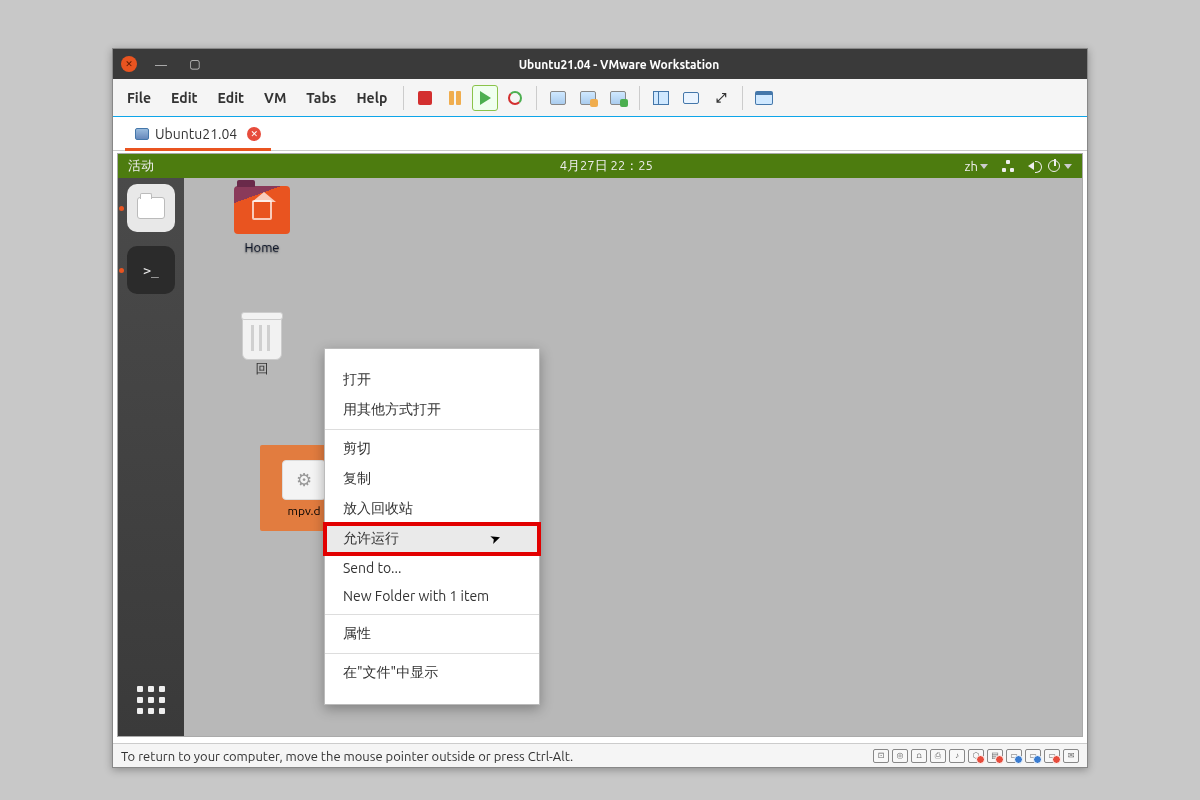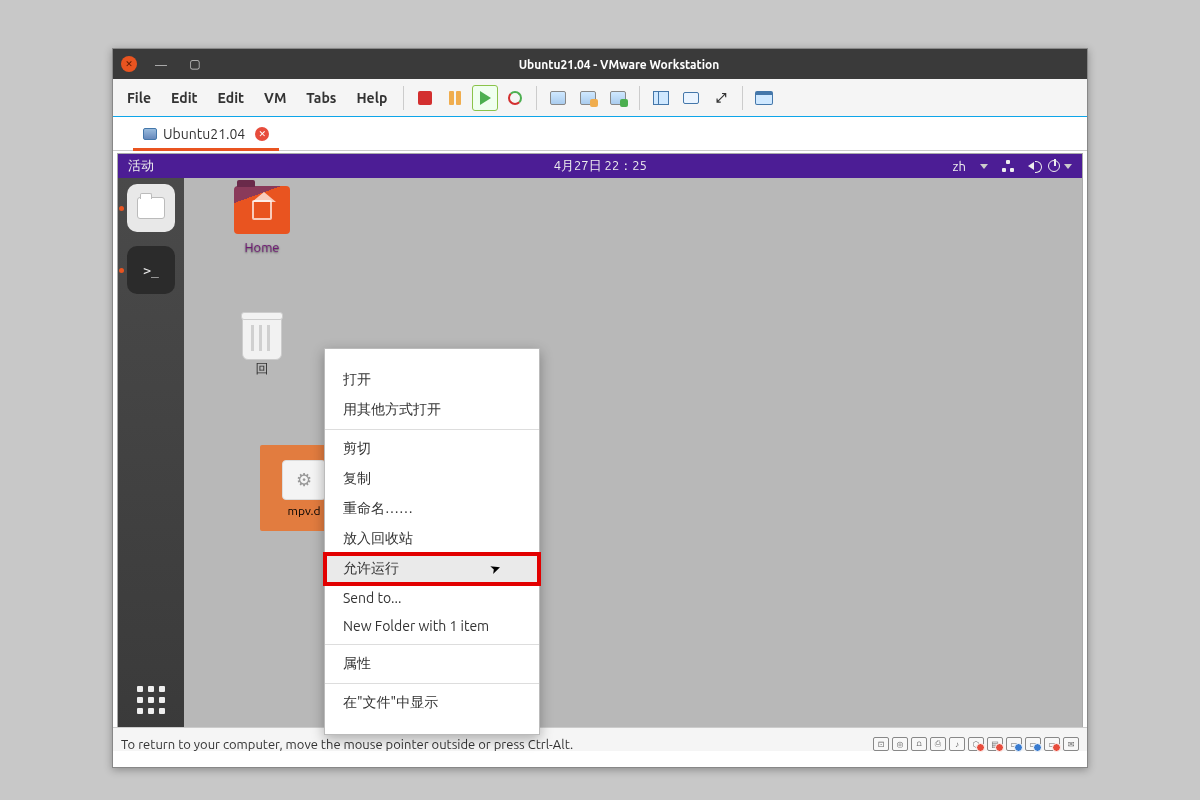--- a/index.html
+++ b/index.html
@@ -27,73 +27,73 @@
 .icon-refresh { width:14px;height:14px;border:2px solid #d32f2f;border-radius:50%;border-top-color:#4caf50;border-right-color:#4caf50;position:relative; }
 .icon-gen { width:16px;height:14px;border:1px solid #888;border-radius:2px;background:linear-gradient(#cfe8ff,#aaccee); position:relative;}
 .icon-gen.g2::after{content:"";position:absolute;right:-3px;bottom:-3px;width:8px;height:8px;background:#f0ad4e;border-radius:2px;}
 .icon-gen.g3::after{content:"";position:absolute;right:-3px;bottom:-3px;width:8px;height:8px;background:#4caf50;border-radius:2px;}
 .icon-split{width:16px;height:14px;border:1px solid #47a;background:#cfe8ff;position:relative;} .icon-split::after{content:"";position:absolute;left:4px;top:0;bottom:0;width:1px;background:#47a;}
 .icon-screen{width:16px;height:12px;border:1px solid #47a;border-radius:2px;background:#eaf4ff;}
 .icon-expand{font-size:13px;color:#333;}
 .icon-window{width:18px;height:14px;border:1px solid #47a;background:#cfe8ff;border-top:4px solid #47a;border-radius:2px;}
 
 
-.tabbar { height: 34px; background: #fff; border-bottom: 1px solid #ccc; display: flex; align-items: flex-end; padding: 0 20px; }
+.tabbar { height: 34px; background: #fff; border-bottom: 1px solid #ccc; display: flex; align-items: flex-end; padding: 0 12px; }
 .tab { display: flex; align-items: center; gap: 6px; padding: 6px 10px; font-size: 14px; color: #333; border-bottom: 3px solid #e95420; margin-bottom:-1px;}
 .tab-icon { width:14px;height:12px;background:linear-gradient(#9bd,#68b);border:1px solid #47a;border-radius:2px; }
 .tab-close { width:14px;height:14px;border-radius:50%;background:#e74c3c;display:flex;align-items:center;justify-content:center;color:#fff;font-size:9px;cursor:pointer;margin-left:4px;}
 
 
 .guest-area { position: absolute; left: 4px; top: 104px; right: 4px; bottom: 30px; border: 1px solid #aaa; background: #1a1a1a; }
 
 
-.ubuntu-topbar { height: 24px; background: #4c1d95; display: flex; align-items: center; color: #eee; font-size: 13px; padding: 0 10px; }
+.ubuntu-topbar { height: 24px; background: #4d7c0f; display: flex; align-items: center; color: #eee; font-size: 13px; padding: 0 10px; }
 .topbar-left { width: 120px; }
 .topbar-center { flex: 1; text-align: center; }
 .topbar-right { display: flex; align-items: center; gap: 14px; }
-.lang { display:flex;align-items:center;gap:14px;}
+.lang { display:flex;align-items:center;gap:2px;}
 .caret{width:0;height:0;border-left:4px solid transparent;border-right:4px solid transparent;border-top:5px solid #ccc;}
 .net-icon{width:12px;height:12px;position:relative;} .net-icon::before{content:"";position:absolute;top:0;left:4px;width:4px;height:4px;background:#eee;border-radius:1px;} .net-icon::after{content:"";position:absolute;bottom:0;left:0;width:4px;height:4px;background:#eee;border-radius:1px;box-shadow:8px 0 0 #eee;}
 .spk-icon{width:0;height:0;border-top:4px solid transparent;border-bottom:4px solid transparent;border-right:6px solid #eee;position:relative;} .spk-icon::after{content:"";position:absolute;left:7px;top:-5px;width:6px;height:10px;border:1px solid #eee;border-left:none;border-radius:0 10px 10px 0;}
 .pwr-icon{width:12px;height:12px;border:1.5px solid #eee;border-radius:50%;position:relative;} .pwr-icon::after{content:"";position:absolute;left:5px;top:-2px;width:1.5px;height:7px;background:#eee;}
 
 
 .ubuntu-body { position: absolute; top: 24px; left: 0; right: 0; bottom: 0; display: flex; }
 .dock { width: 66px; background: linear-gradient(#4a4a4a,#3a3a3a); display: flex; flex-direction: column; align-items: center; padding-top: 6px; gap: 14px; position:relative; }
 .dock-item { width: 48px; height: 48px; border-radius: 10px; display:flex;align-items:center;justify-content:center; position:relative;cursor:pointer;}
 .dock-item.files { background: #e8e8e8; }
 .dock-item.term { background: #2b2b2b; }
 .dock-dot{position:absolute;left:-8px;top:22px;width:5px;height:5px;background:#e95420;border-radius:50%;}
 .files-icon{width:28px;height:22px;background:#fff;border:1px solid #bbb;border-radius:3px;position:relative;} .files-icon::before{content:"";position:absolute;top:-5px;left:2px;width:10px;height:5px;background:#fff;border:1px solid #bbb;border-bottom:none;border-radius:2px 2px 0 0;}
 .term-icon{color:#eee;font-family:monospace;font-size:13px;}
 .dock-apps{position:absolute;bottom:12px;width:48px;height:48px;display:grid;grid-template-columns:repeat(3,1fr);grid-template-rows:repeat(3,1fr);gap:5px;padding:10px;cursor:pointer;}
 .dock-apps span{background:#eee;border-radius:1px;}
 
 .desktop { flex: 1; background: #b8b8b8; position: relative; }
 .desk-icon { position: absolute; width: 80px; text-align: center; cursor: pointer; }
 .desk-icon-img { width: 56px; height: 48px; margin: 0 auto 6px; position: relative; }
-.desk-label { font-size: 13px; color: #701a75; text-shadow: 0 1px 2px rgba(0,0,0,0.6); }
+.desk-label { font-size: 13px; color: #0f172a; text-shadow: 0 1px 2px rgba(0,0,0,0.6); }
 .home-folder { background: linear-gradient(160deg,#8a3a5a 0%,#8a3a5a 25%,#e95420 25%,#e95420 100%); border-radius: 4px; position:relative;display:flex;align-items:center;justify-content:center; }
 .home-folder::before{content:"";position:absolute;top:-6px;left:3px;width:18px;height:7px;background:#6a2a4a;border-radius:2px 2px 0 0;}
 .home-glyph{width:20px;height:20px;border:2px solid rgba(255,255,255,0.7);border-radius:2px;position:relative;} .home-glyph::before{content:"";position:absolute;top:-10px;left:-2px;width:0;height:0;border-left:12px solid transparent;border-right:12px solid transparent;border-bottom:10px solid rgba(255,255,255,0.7);}
 .trash-folder{width:40px;height:44px;margin:0 auto;background:#f2f2f2;border:1px solid #ccc;border-radius:4px 4px 6px 6px;position:relative;} .trash-folder::before{content:"";position:absolute;top:-5px;left:-2px;right:-2px;height:6px;background:#f2f2f2;border:1px solid #ccc;border-radius:3px;} .trash-folder::after{content:"";position:absolute;top:8px;left:8px;width:3px;height:26px;background:#d0d0d0;box-shadow:8px 0 0 #d0d0d0,16px 0 0 #d0d0d0;}
 
 .sel-icon { position: absolute; left: 76px; top: 267px; width: 88px; height: 86px; background: #e27c3f; border-radius:2px; display:flex;flex-direction:column;align-items:center;justify-content:center;gap:4px; }
 .sel-icon-img{width:44px;height:40px;background:#f4f4f4;border:1px solid #ddd;border-radius:4px;display:flex;align-items:center;justify-content:center;color:#999;font-size:18px;}
 .sel-label{font-size:12px;color:#000000;}
 
 
 .ctx-menu { position: absolute; left: 140px; top: 170px; width: 216px; background: #fff; border: 1px solid #bbb; box-shadow: 0 4px 12px rgba(0,0,0,0.3); padding: 16px 0; z-index:10; }
 .ctx-item { padding: 6px 18px; font-size: 14px; color: #333; cursor: pointer; position:relative; }
 .ctx-sep { height: 1px; background: #ddd; margin: 4px 0; }
 .ctx-item.hl { background: #eaeaea; outline: 4px solid #e20000; outline-offset:-2px; }
 .cursor-arrow{position:absolute;right:38px;top:7px;font-size:13px;color:#000;transform:rotate(-20deg);}
 
 
-.statusbar { position: absolute; left: 0; right: 0; bottom: 16px; height: 24px; background: #f5f5f5; border-top: 1px solid #ccc; display: flex; align-items: flex-end; padding: 0 8px; font-size: 13px; color: #333; }
+.statusbar { position: absolute; left: 0; right: 0; bottom: 0; height: 24px; background: #f5f5f5; border-top: 1px solid #ccc; display: flex; align-items: center; padding: 0 8px; font-size: 13px; color: #333; }
 .statusbar .spacer{flex:1;}
 .tray { display:flex;gap:3px;align-items:center; }
 .tray-i{width:16px;height:14px;border:1px solid #888;border-radius:2px;background:#f8f8f8;position:relative;font-size:8px;display:flex;align-items:center;justify-content:center;color:#666;}
 .tray-i.x::after{content:"";position:absolute;right:-2px;bottom:-2px;width:7px;height:7px;background:#e74c3c;border-radius:50%;border:1px solid #fff;}
 .tray-i.b::after{content:"";position:absolute;right:-2px;bottom:-2px;width:7px;height:7px;background:#3a7cd0;border-radius:50%;border:1px solid #fff;}
 </style>
 </head>
 <body>
 
 <div class="vmware-window">
@@ -218,21 +218,20 @@
           <div class="sel-icon-img">⚙</div>
           <div class="sel-label">mpv.d</div>
         </div>
 
         <div class="ctx-menu">
           <div class="ctx-item">打开</div>
           <div class="ctx-item">用其他方式打开</div>
           <div class="ctx-sep"></div>
           <div class="ctx-item">剪切</div>
           <div class="ctx-item">复制</div>
-          <div class="ctx-item">重命名……</div>
           <div class="ctx-item">放入回收站</div>
           <div class="ctx-item hl">
             <span>允许运行</span>
             <span class="cursor-arrow">➤</span>
           </div>
           <div class="ctx-item">Send to...</div>
           <div class="ctx-item">New Folder with 1 item</div>
           <div class="ctx-sep"></div>
           <div class="ctx-item">属性</div>
           <div class="ctx-sep"></div>

